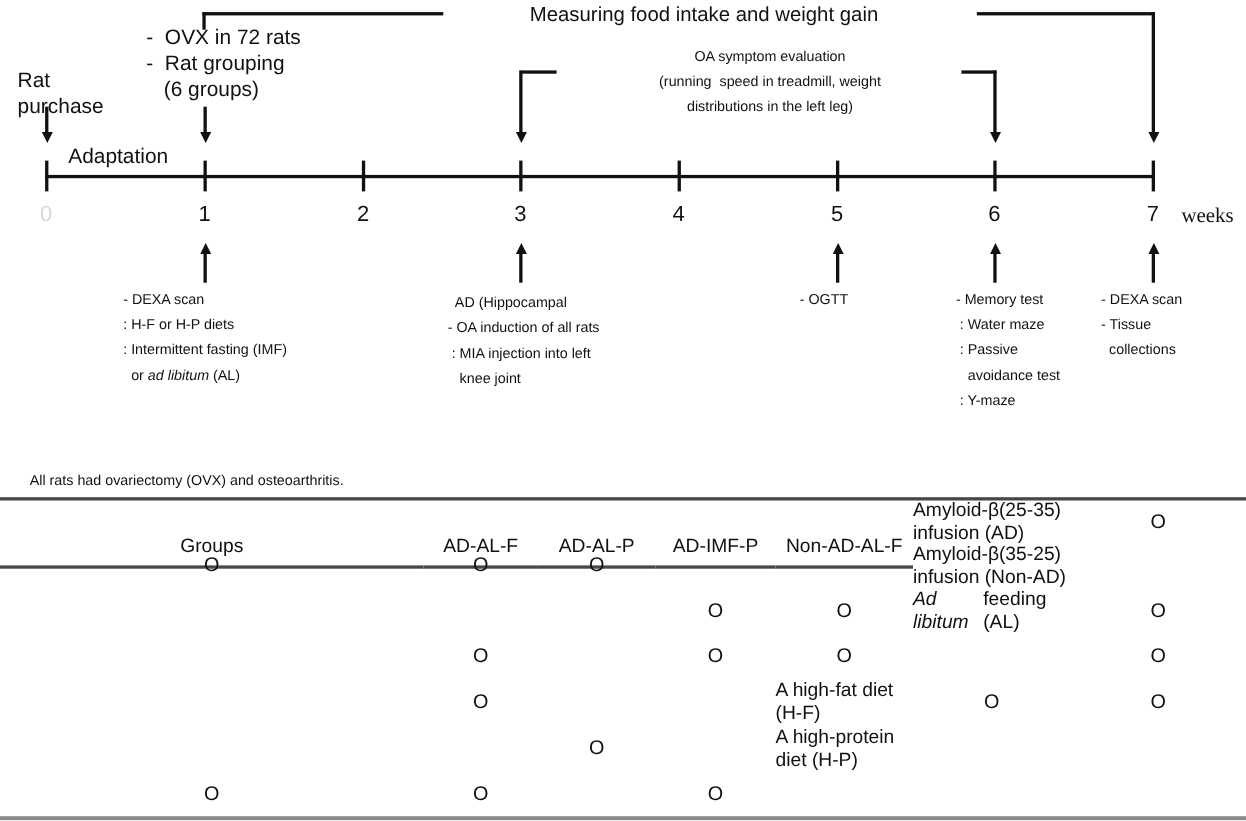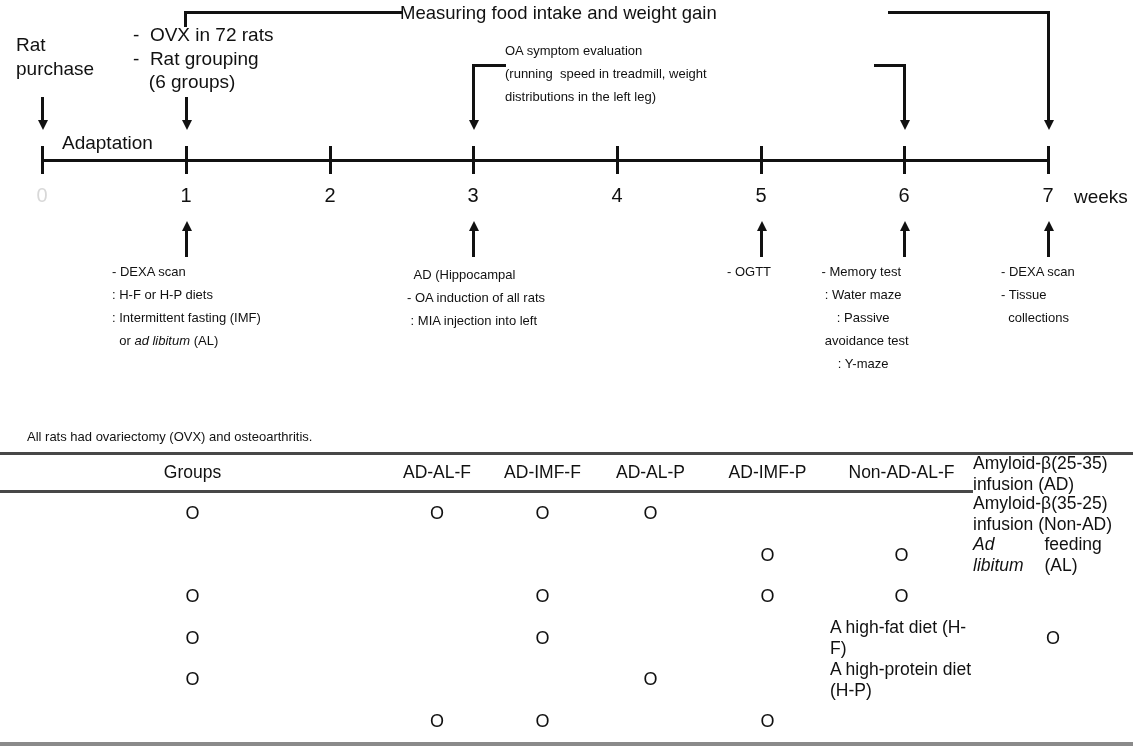--- a/index.html
+++ b/index.html
@@ -4,21 +4,21 @@
 <style>
   html,body{margin:0;padding:0;background:#fff;}
   .fig{position:relative;width:1133px;height:746px;background:#ffffff;overflow:hidden;
        font-family:"Liberation Sans","DejaVu Sans",sans-serif;color:#111;}
   .abs{position:absolute;}
   
   .lines div{white-space:pre;}
   .t19{font-size:19px;line-height:23.5px;}
   .t18{font-size:18.5px;line-height:23px;}
   .t17{font-size:13px;line-height:23px;}
-  .center{text-align:left;}
+  .center{text-align:center;}
   
   .axis{position:absolute;height:3px;background:#111;}
   .tick{position:absolute;width:3px;height:28px;background:#111;}
   .wknum{position:absolute;width:44px;text-align:center;font-size:20px;}
   .faint{color:#d8d8d8;}
   
   .arrow{position:absolute;width:3px;background:#111;}
   .arrow::after{content:'';position:absolute;left:-3.5px;width:0;height:0;
     border-left:5px solid transparent;border-right:5px solid transparent;}
   .arrow.down::after{bottom:-9px;border-top:10px solid #111;}
@@ -26,21 +26,21 @@
   
   .brk{position:absolute;border-top:3px solid #111;}
   .hookL{border-left:3px solid #111;}
   
   .table-abs{position:absolute;left:0;top:452px;width:1133px;
     border-top:3px solid #474747;border-bottom:4px solid #8a8a8a;}
   .grid{display:grid;grid-template-columns:385px 104px 107px 109px 125px 143px 160px;
         grid-template-rows:38px;grid-auto-rows:41.5px;}
   .grid>div{display:flex;align-items:center;justify-content:center;
         box-sizing:border-box;height:100%;font-size:17.5px;}
-  .grid .th{border-bottom:3px solid #474747;}
+  .grid .th{border-bottom:3px solid #474747;margin-top:24px;}
   .grid .mark{font-size:18px;}
 </style>
 </head>
 <body>
 
 <div class="fig">
 
   <div class="brk hookL abs" style="left:184px;top:11px;width:216px;height:13px;"></div>
   <div class="abs t18 center" style="left:400px;top:1px;width:480px;">Measuring food intake and weight gain</div>
   <div class="brk abs" style="left:888px;top:11px;width:162px;"></div>
@@ -49,21 +49,21 @@
   <div class="brk abs" style="left:474px;top:64px;width:32px;"></div>
   <div class="arrow down" style="left:472px;top:64px;height:57px;"></div>
   <div class="abs t17 center lines" style="left:505px;top:39px;width:390px;">
       <div>OA symptom evaluation</div>
       <div>(running  speed in treadmill, weight</div>
       <div>distributions in the left leg)</div>
     </div>
   <div class="brk abs" style="left:874px;top:64px;width:32px;"></div>
   <div class="arrow down" style="left:903px;top:64px;height:57px;"></div>
 
-  <div class="abs t19 lines" style="left:16px;top:33px;">
+  <div class="abs t19 lines" style="left:16px;top:62px;">
       <div>Rat</div>
       <div>purchase</div>
     </div>
   <div class="arrow down" style="left:41px;top:97px;height:24px;"></div>
   <div class="abs t19 lines" style="left:133px;top:23px;">
       <div>-  OVX in 72 rats</div>
       <div>-  Rat grouping</div>
       <div>   (6 groups)</div>
     </div>
   <div class="arrow down" style="left:185px;top:97px;height:24px;"></div>
@@ -80,62 +80,62 @@
   <div class="tick" style="left:1047px;top:146px;"></div>
 
   <div class="wknum faint" style="left:20px;top:184px;">0</div>
   <div class="wknum" style="left:164px;top:184px;">1</div>
   <div class="wknum" style="left:308px;top:184px;">2</div>
   <div class="wknum" style="left:451px;top:184px;">3</div>
   <div class="wknum" style="left:595px;top:184px;">4</div>
   <div class="wknum" style="left:739px;top:184px;">5</div>
   <div class="wknum" style="left:882px;top:184px;">6</div>
   <div class="wknum" style="left:1026px;top:184px;">7</div>
-  <div class="abs" style="left:1074px;top:186px;font-size:19px;">weeks</div>
+  <div class="abs" style="left:1074px;top:186px;font-size:19px;font-family:Liberation Serif, serif;">weeks</div>
 
   <div class="arrow up" style="left:185px;top:230px;height:27px;"></div>
   <div class="arrow up" style="left:472px;top:230px;height:27px;"></div>
   <div class="arrow up" style="left:760px;top:230px;height:27px;"></div>
   <div class="arrow up" style="left:903px;top:230px;height:27px;"></div>
   <div class="arrow up" style="left:1047px;top:230px;height:27px;"></div>
 
   <div class="abs t17 lines" style="left:112px;top:260px;">
       <div>- DEXA scan</div>
       <div>: H-F or H-P diets</div>
       <div>: Intermittent fasting (IMF)</div>
       <div>  or <i>ad libitum</i> (AL)</div>
     </div>
   <div class="abs t17 lines" style="left:407px;top:263px;">
       <div>  AD (Hippocampal</div>
       <div>- OA induction of all rats</div>
       <div> : MIA injection into left</div>
+      <div>   knee joint</div>
     </div>
   <div class="abs t17 lines" style="left:727px;top:260px;">
       <div>- OGTT</div>
     </div>
-  <div class="abs t17 lines" style="left:814px;top:260px;text-align:center;">
+  <div class="abs t17 lines" style="left:869px;top:260px;">
       <div>- Memory test</div>
       <div> : Water maze</div>
       <div> : Passive</div>
       <div>   avoidance test</div>
       <div> : Y-maze</div>
     </div>
   <div class="abs t17 lines" style="left:1001px;top:260px;">
       <div>- DEXA scan</div>
       <div>- Tissue</div>
       <div>  collections</div>
     </div>
 
   <div class="abs t17" style="left:27px;top:425px;">All rats had ovariectomy (OVX) and osteoarthritis.</div>
 
   <div class="table-abs">
     <div class="grid" id="groups-table-grid">
         <div class="th">Groups</div>
         <div class="th">AD-AL-F</div>
-        <div class="th">AD-IMF-F</div>
         <div class="th">AD-AL-P</div>
         <div class="th">AD-IMF-P</div>
         <div class="th">Non-AD-AL-F</div>
         <div class="td">Amyloid-β(25-35) infusion (AD)</div>
         <div class="td mark">O</div>
         <div class="td mark">O</div>
         <div class="td mark">O</div>
         <div class="td mark">O</div>
         <div class="td mark"></div>
         <div class="td mark"></div>

